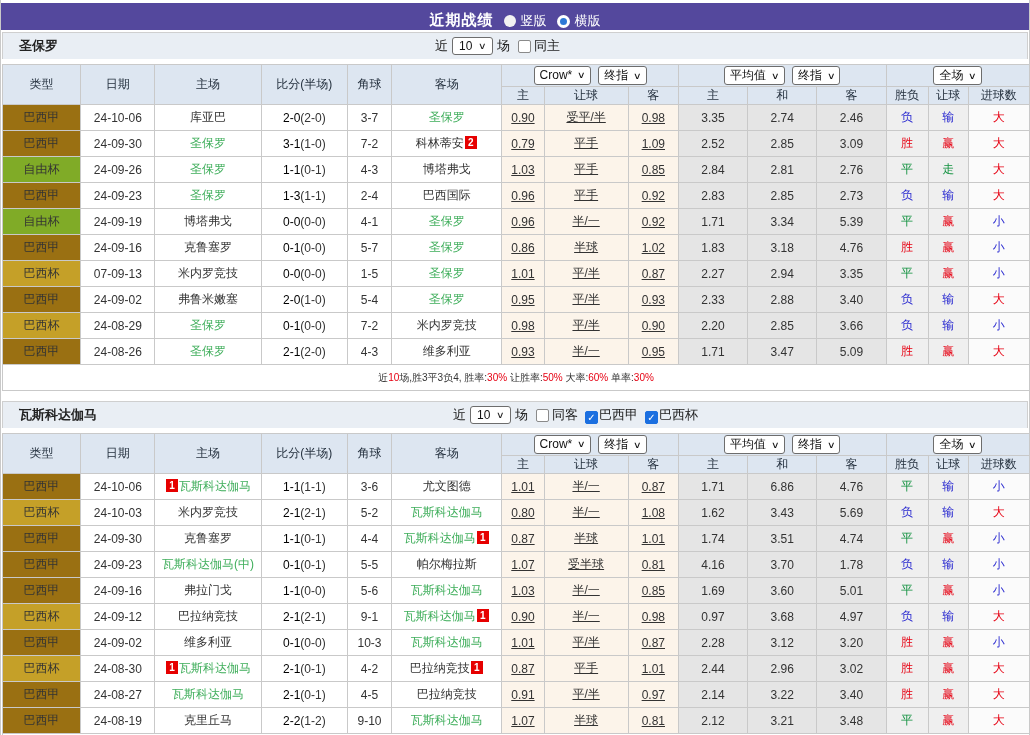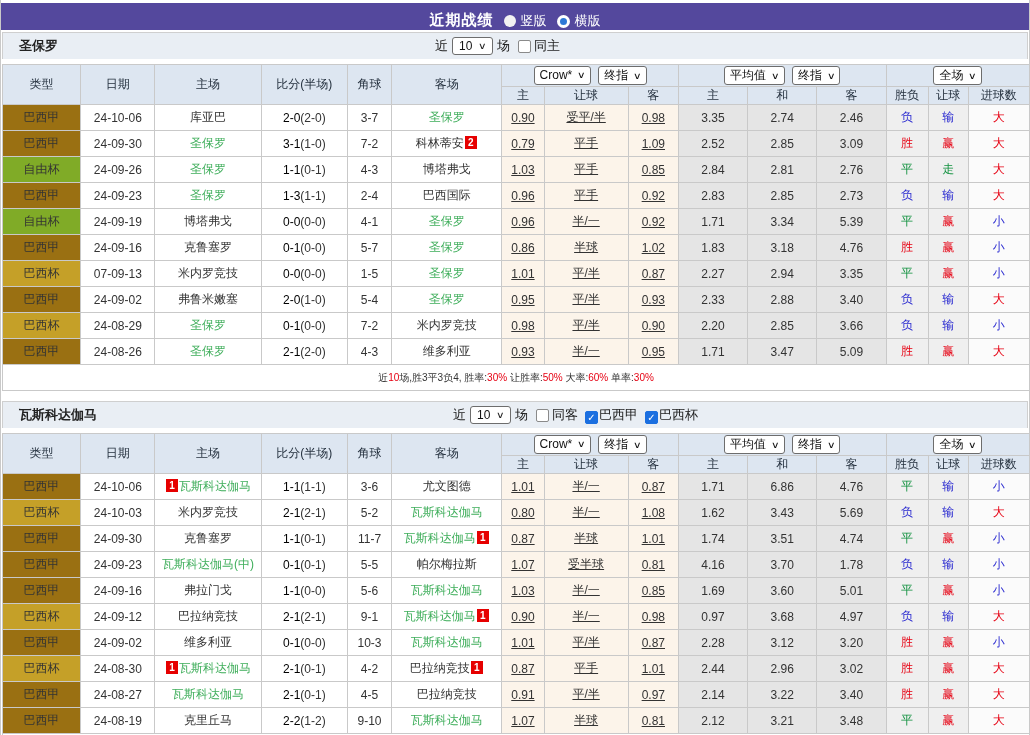--- a/index.html
+++ b/index.html
@@ -443,21 +443,21 @@
           <td class="cool">5.69</td>
           <td class="gray"><span class="b">负</span></td>
           <td class="gray"><span class="b">输</span></td>
           <td class="goals"><span class="r">大</span></td>
         </tr>
         <tr>
           <td class="ltype jia">巴西甲</td>
           <td>24-09-30</td>
           <td><span>克鲁塞罗</span></td>
           <td><span class="sc">1-1</span><span class="half">(0-1)</span></td>
-          <td>11-7</td>
+          <td>4-4</td>
           <td><span class="focal">瓦斯科达伽马</span><span class="badge">1</span></td>
           <td class="warm">0.87</td>
           <td class="warm">半球</td>
           <td class="warm">1.01</td>
           <td class="cool">1.74</td>
           <td class="cool">3.51</td>
           <td class="cool">4.74</td>
           <td class="gray"><span class="g">平</span></td>
           <td class="gray"><span class="r">赢</span></td>
           <td class="goals"><span class="b">小</span></td>

